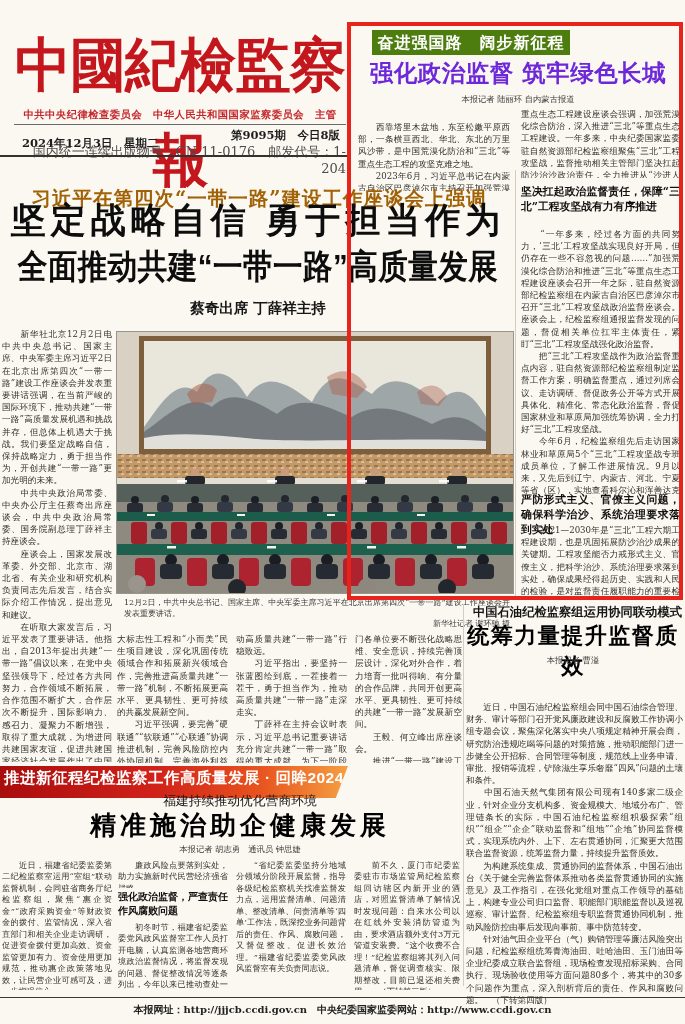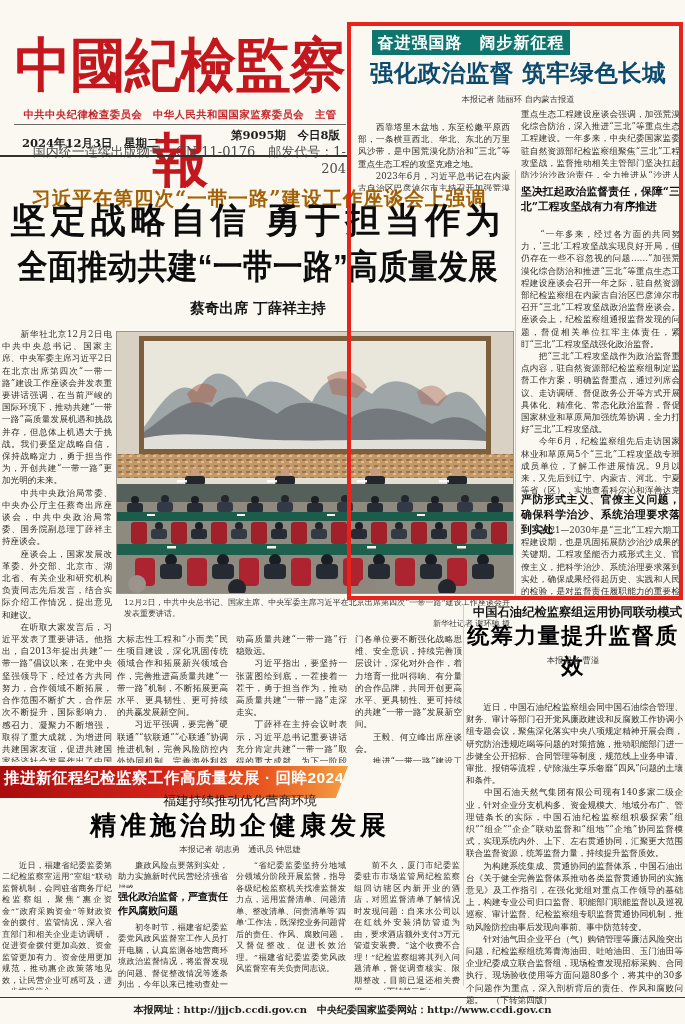--- a/index.html
+++ b/index.html
@@ -20,24 +20,24 @@
   .mh-date{left:22px;top:136px;font-size:11.5px;font-weight:bold;color:#1d1d1d;}
   .mh-issue{left:180px;top:128px;width:160px;text-align:right;font-size:11.5px;font-weight:bold;color:#1d1d1d;}
   .mh-pub{left:14px;top:143px;width:332px;text-align:right;font-size:13px;color:#4c4c4c;}
   .mh-sep{left:0;top:155px;width:347px;height:2px;background:#34322e;}
 
   
   .red-box{left:347px;top:22px;width:336px;height:578px;border:4px solid #e8231c;
            box-sizing:border-box;z-index:60;pointer-events:none;}
 
   
-  .ra-banner{left:372px;top:30px;width:198px;height:25px;background:#0f766e;color:#fff;
+  .ra-banner{left:372px;top:30px;width:198px;height:25px;background:#4d7c0f;color:#fff;
              font-size:16px;font-weight:bold;text-align:center;line-height:25px;letter-spacing:1px;}
   .ra-head{left:354px;top:57px;width:328px;text-align:center;font-size:23.5px;font-weight:900;
-           color:#0c4a6e;letter-spacing:0.5px;}
+           color:#6d28d9;letter-spacing:0.5px;}
   .ra-byline{left:354px;top:94px;width:328px;text-align:center;font-size:8.3px;color:#3a3a3a;}
   .ra-cola{left:358px;top:108px;width:152px;height:70px;margin-top:13px;}
   .ra-colb{left:521px;top:108px;width:159px;height:70px;}
   .ra-sub{font-size:10.8px;font-weight:bold;line-height:1.4;text-align:justify;color:#111;}
   .ra-sub1{left:521px;top:184px;width:159px;height:30px;}
   .ra-body1{left:521px;top:228px;width:159px;height:270px;}
   .ra-sub2{left:521px;top:492px;width:159px;height:30px;}
   .ra-body2{left:521px;top:524px;width:159px;height:74px;}
 
   

